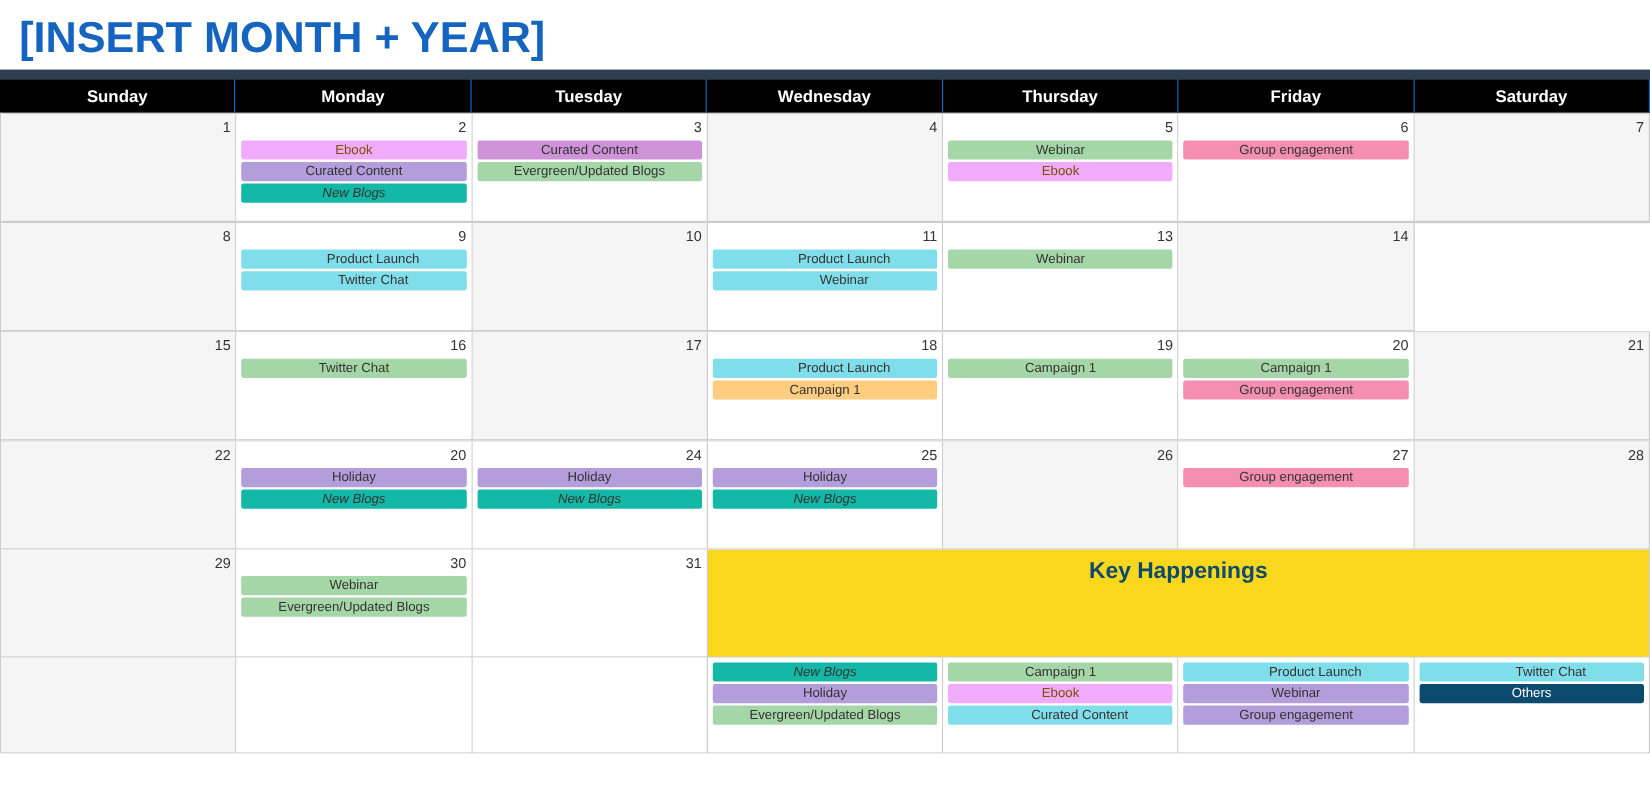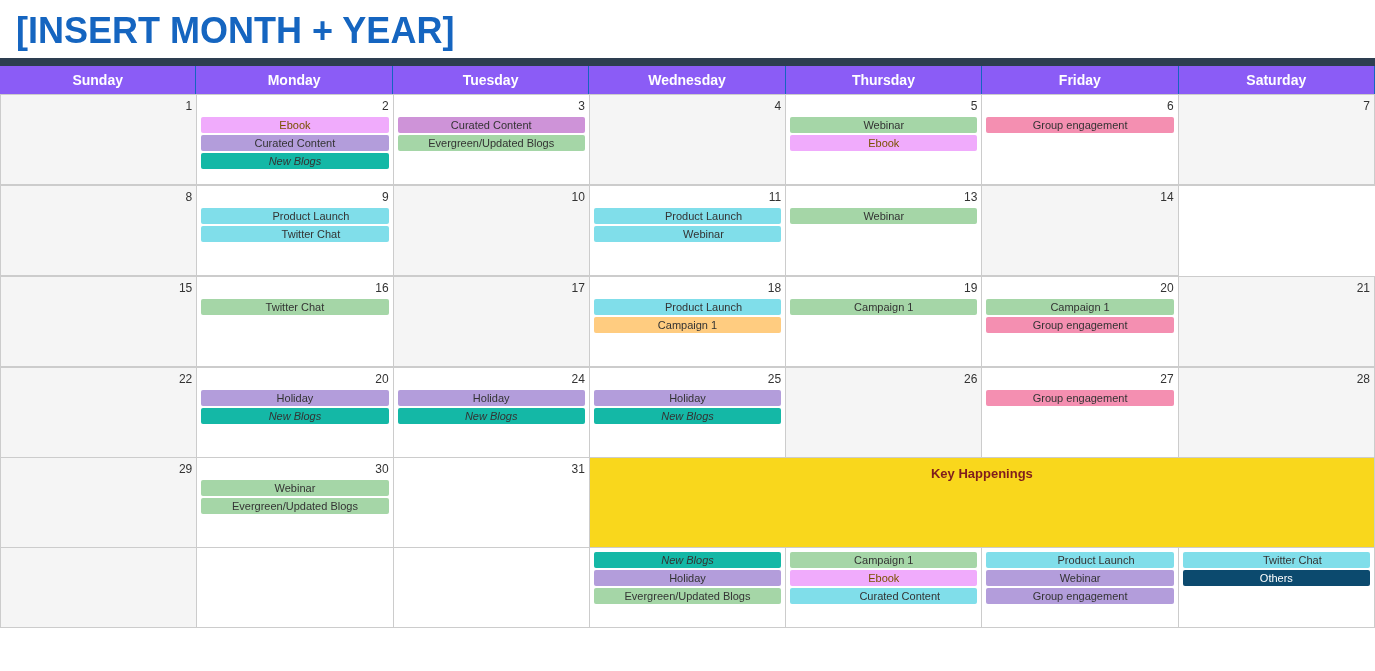--- a/index.html
+++ b/index.html
@@ -17,21 +17,21 @@
     }
 
     .header-bar {
       background: #2d3e50;
       height: 8px;
     }
 
     .day-headers {
       display: grid;
       grid-template-columns: repeat(7, 1fr);
-      background: #8b5cf6;
+      background: #000000;
     }
 
     .day-header {
       color: #fff;
       font-weight: bold;
       text-align: center;
       padding: 6px 0;
       font-size: 14px;
       border-right: 1px solid #1565C0;
     }
@@ -222,21 +222,21 @@
           <div class="cell-number">29</div>
         </div>
         <div class="cell">
           <div class="cell-number">30</div>
           <div class="event ev-green-light">Webinar</div>
           <div class="event ev-green-light">Evergreen/Updated Blogs</div>
         </div>
         <div class="cell">
           <div class="cell-number">31</div>
         </div>
-        <div style="grid-column: 4 / 8; background: rgb(249, 215, 28); text-align: center; font-weight: bold; font-size: 13px; color: #7f1d1d; padding: 8px 4px; border-right: 1px solid rgb(204, 204, 204); border-bottom: 1px solid rgb(204, 204, 204);">Key Happenings</div>
+        <div style="grid-column: 4 / 8; background: rgb(249, 215, 28); text-align: center; font-weight: bold; font-size: 19px; color: #0c4a6e; padding: 8px 4px; border-right: 1px solid rgb(204, 204, 204); border-bottom: 1px solid rgb(204, 204, 204);">Key Happenings</div>
       </div>
       <div style="display: grid; grid-template-columns: repeat(7, 1fr); border-left: 1px solid rgb(204, 204, 204);">
         <div class="cell gray-bg" style="min-height: 80px;"></div>
         <div class="cell" style="min-height: 80px;"></div>
         <div class="cell" style="min-height: 80px;"></div>
         <div class="cell" style="min-height: 80px;">
           <div class="event ev-salmon">New Blogs</div>
           <div class="event ev-lavender">Holiday</div>
           <div class="event ev-green-light">Evergreen/Updated Blogs</div>
         </div>

